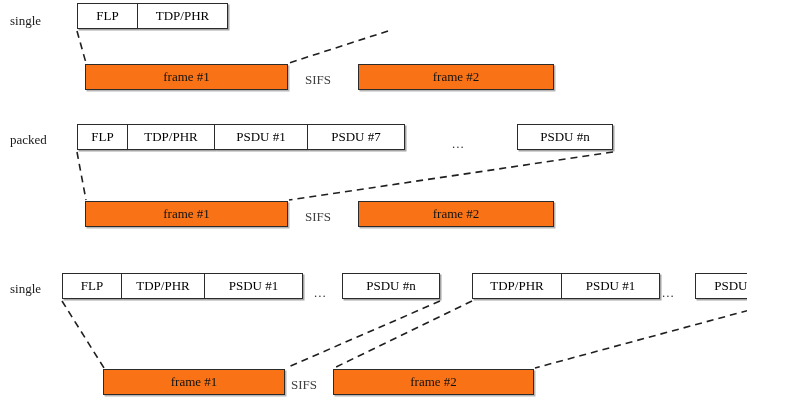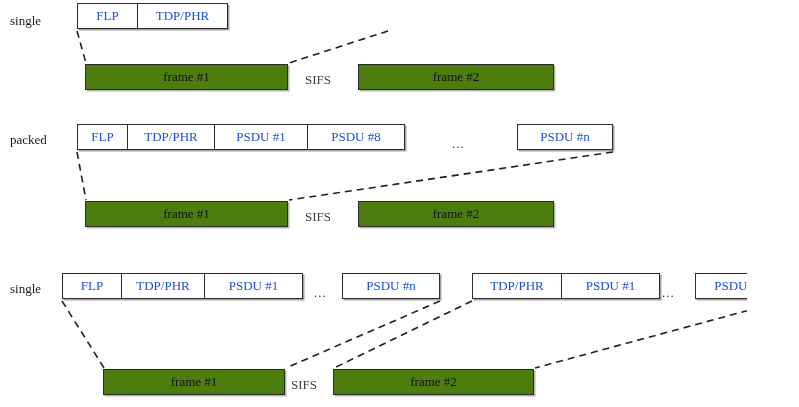--- a/index.html
+++ b/index.html
@@ -27,32 +27,32 @@
   }
   .seg {
     position: absolute;
     box-sizing: border-box;
     border: 1px solid #2b2b2b;
     background: #ffffff;
     display: flex;
     align-items: center;
     justify-content: center;
     font-size: 13px;
-    color: #1d4ed8;
+    color: #000000;
     white-space: nowrap;
     box-shadow: 1.5px 1.5px 0 rgba(90,90,90,0.55);
   }
   .seg.joinleft {
     border-left: none;
   }
   .frame {
     position: absolute;
     box-sizing: border-box;
     border: 1px solid #2b2b2b;
-    background: #4d7c0f;
+    background: #f97316;
     display: flex;
     align-items: center;
     justify-content: center;
     font-size: 13px;
     color: #121212;
     white-space: nowrap;
     box-shadow: 1.5px 1.5px 0 rgba(90,90,90,0.45);
   }
   .gap-label {
     position: absolute;
@@ -96,21 +96,21 @@
 
   <div class="frame" style="left:85px; top:64px; width:203px; height:26px;">frame #1</div>
   <div class="gap-label" style="left:305px; top:73px; width:44px;">SIFS</div>
   <div class="frame" style="left:358px; top:64px; width:196px; height:26px;">frame #2</div>
 
   <div class="row-label" style="left:10px; top:133px;">packed</div>
 
   <div class="seg" style="left:77px; top:124px; width:51px; height:26px;">FLP</div>
   <div class="seg joinleft" style="left:128px; top:124px; width:87px; height:26px;">TDP/PHR</div>
   <div class="seg joinleft" style="left:215px; top:124px; width:93px; height:26px;">PSDU #1</div>
-  <div class="seg joinleft" style="left:308px; top:124px; width:97px; height:26px;">PSDU #8</div>
+  <div class="seg joinleft" style="left:308px; top:124px; width:97px; height:26px;">PSDU #7</div>
   <div class="ellipsis" style="left:452px; top:137px;">...</div>
   <div class="seg" style="left:517px; top:124px; width:96px; height:26px;">PSDU #n</div>
 
   <div class="frame" style="left:85px; top:201px; width:203px; height:26px;">frame #1</div>
   <div class="gap-label" style="left:305px; top:210px; width:44px;">SIFS</div>
   <div class="frame" style="left:358px; top:201px; width:196px; height:26px;">frame #2</div>
 
   <div class="row-label" style="left:10px; top:282px;">single</div>
 
   <div class="seg" style="left:62px; top:273px; width:60px; height:26px;">FLP</div>

